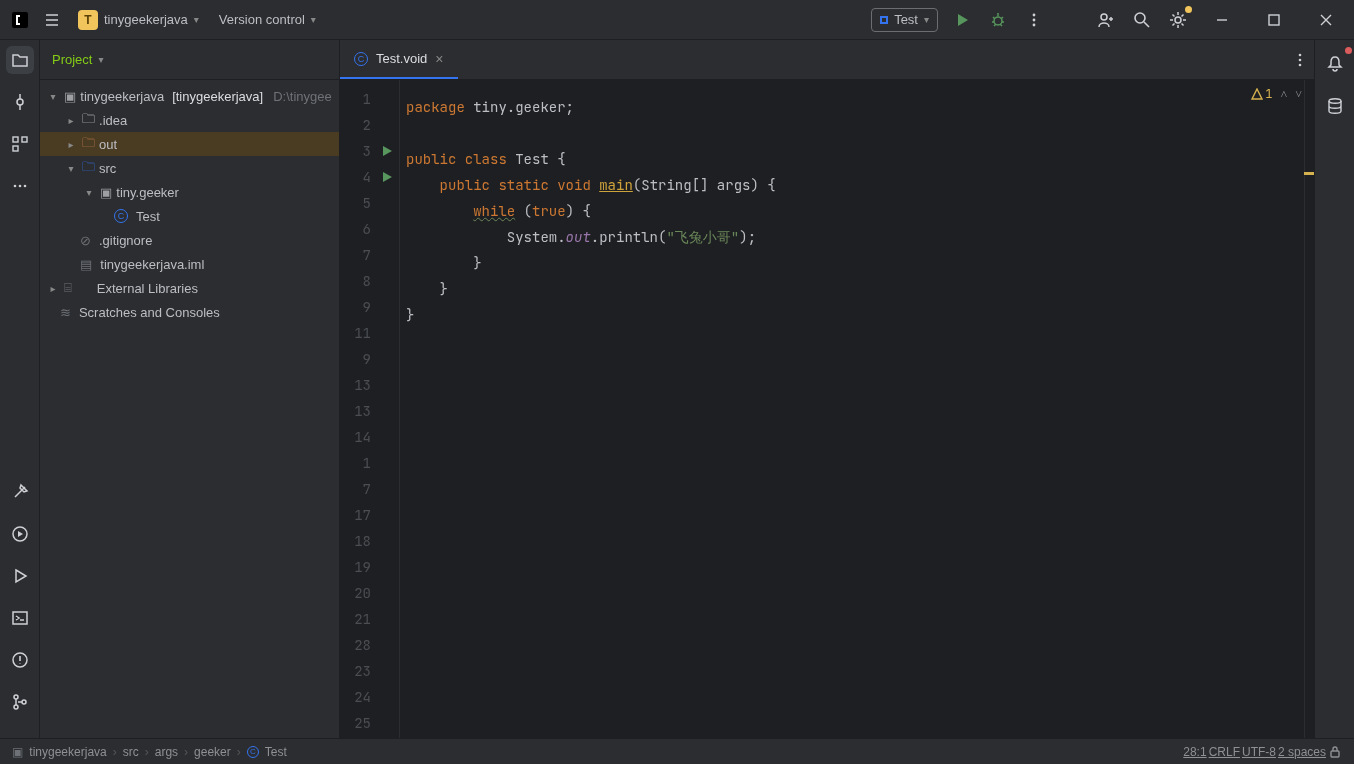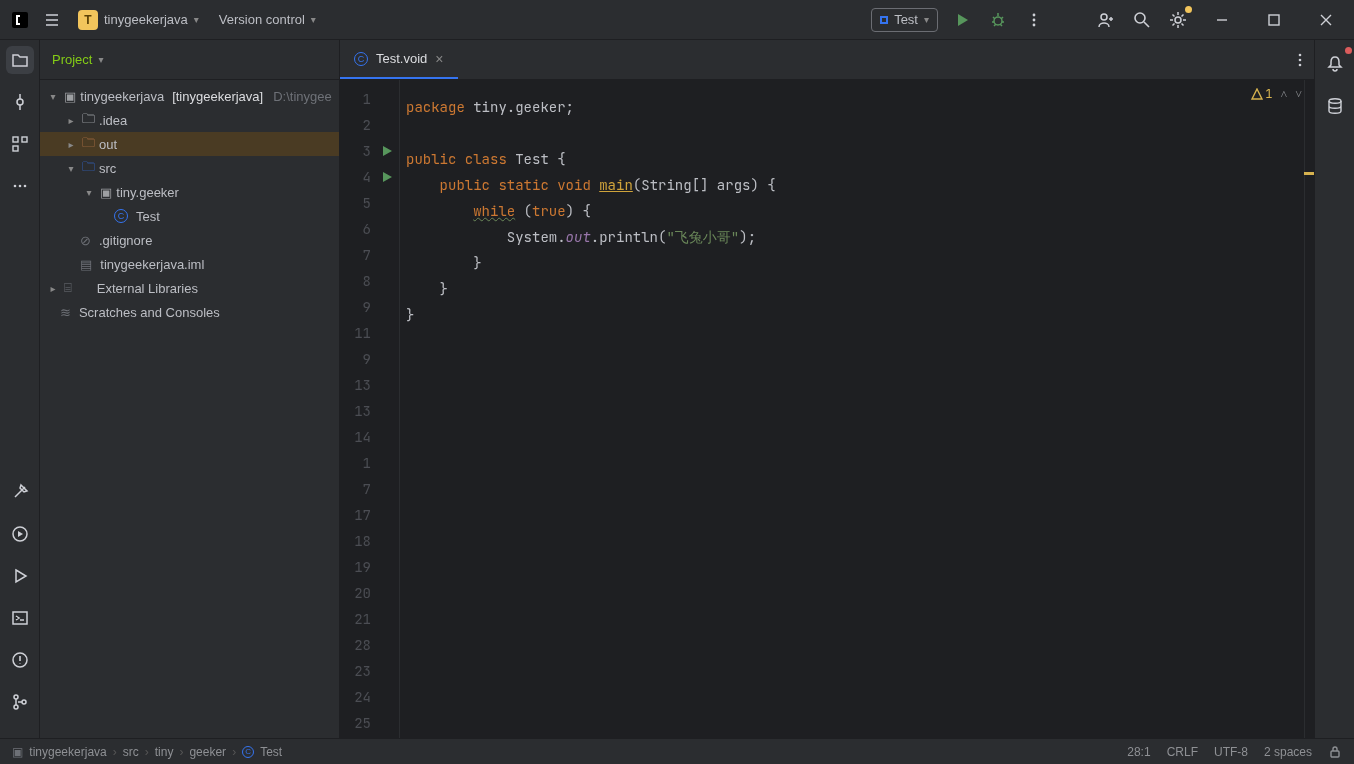--- a/index.html
+++ b/index.html
@@ -73,21 +73,21 @@
   .warn-badge { color: #d6b24f; display: inline-flex; align-items: center; gap: 2px; }
   .stripe { position: absolute; right: 0; top: 0; width: 10px; height: 100%; background: #1e1f22; border-left: 1px solid #2b2d30; }
   .stripe .mark { position: absolute; right: 0; width: 10px; height: 3px; }
 
   .right-rail { width: 40px; background: #2b2d30; border-left: 1px solid #1e1f22; display: flex; flex-direction: column; align-items: center; padding-top: 10px; gap: 14px; }
   .notif-dot { position: relative; }
   .notif-dot::after { content: ""; position: absolute; top: -3px; right: -3px; width: 7px; height: 7px; background: #db5c5c; border-radius: 50%; }
 
   .statusbar { height: 26px; background: #2b2d30; border-top: 1px solid #1e1f22; display: flex; align-items: center; padding: 0 12px; font-size: 12px; color: #8e9094; }
   .breadcrumb { display: flex; align-items: center; gap: 6px; }
-  .statusbar .right { margin-left: auto; display: flex; align-items: center; gap: 16px; }
+  .statusbar .right { margin-left: auto; display: flex; align-items: center; gap: 2px; text-decoration: underline; }
   .bc-sep { color: #555; }
   svg { display: block; }
 </style>
 </head>
 <body>
 
 <div class="titlebar">
   <span class="icon-btn">
     <svg width="18" height="18">
         <rect x="1" y="1" width="16" height="16" rx="2" fill="#000"></rect>
@@ -431,21 +431,21 @@
   </div>
 </div>
 
 <div class="statusbar">
   <div class="breadcrumb">
     <span class="muted">▣</span>
     <span>tinygeekerjava</span>
     <span class="bc-sep">›</span>
     <span>src</span>
     <span class="bc-sep">›</span>
-    <span>tiny</span>
+    <span>args</span>
     <span class="bc-sep">›</span>
     <span>geeker</span>
     <span class="bc-sep">›</span>
     <span class="cls-icon" style="width:12px;height:12px;font-size:8px">C</span>
     <span>Test</span>
   </div>
   <div class="right">
     <span>28:1</span>
     <span>CRLF</span>
     <span>UTF-8</span>

